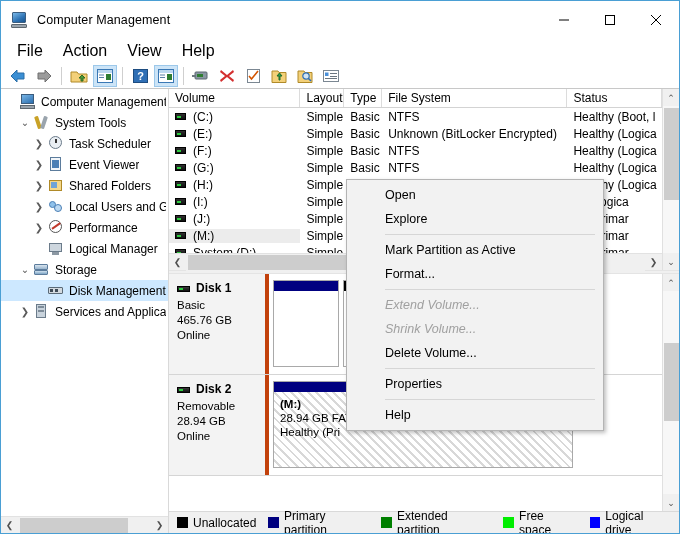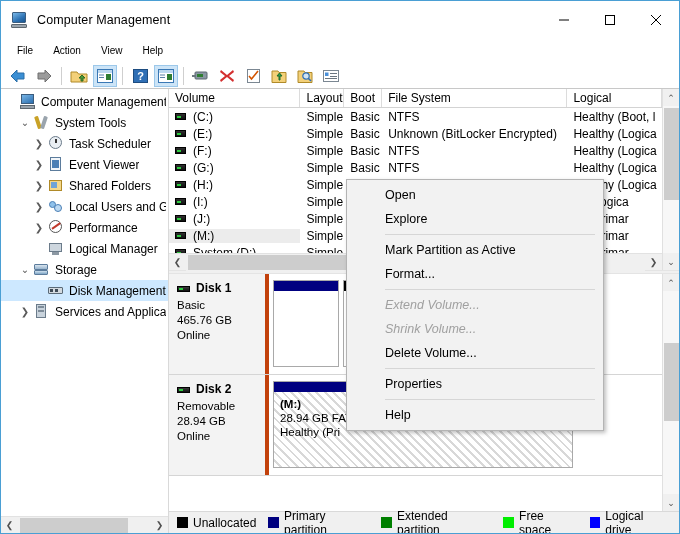--- a/index.html
+++ b/index.html
@@ -46,21 +46,21 @@
     background: #fff; border: none;
   }
   .winbtn svg { display:block; }
 
   
   .menubar {
     height: 24px; background: #ffffff; display: flex; align-items: center;
     padding-left: 6px;
   }
   .menu-item {
-    padding: 3px 10px; font-size: 10px; color: #000; line-height: 14px;
+    padding: 3px 10px; font-size: 16px; color: #000; line-height: 14px;
   }
 
   
   .toolbar {
     height: 26px; background: #ffffff;
     display: flex; align-items: center; padding-left: 4px;
     border-bottom: 1px solid #c8c8c8;
   }
   .tb-btn {
     width: 24px; height: 22px; margin: 0 1px;
@@ -461,23 +461,23 @@
       </div>
     </div>
 
     <div class="right-pane">
 
       <div class="vol-wrap">
         <div class="vol-main">
           <div class="vol-head" id="vol-head">
               <div class="vh" style="width: 132px;">Volume</div>
               <div class="vh" style="width: 44px;">Layout</div>
-              <div class="vh" style="width: 38px;">Boot</div>
+              <div class="vh" style="width: 38px;">Type</div>
               <div class="vh" style="width: 186px;">File System</div>
-              <div class="vh" style="width: 95px;">Logical</div>
+              <div class="vh" style="width: 95px;">Status</div>
             </div>
           <div class="vol-rows" id="vol-rows">
               <div class="vrow">
                 <div class="vc vc-name" style="width: 132px;">
                   <div class="drive-ico"></div>
                   <span>(C:)</span>
                 </div>
                 <div class="vc" style="width: 44px;">Simple</div>
                 <div class="vc" style="width: 38px;">Basic</div>
                 <div class="vc" style="width: 186px;">NTFS</div>

